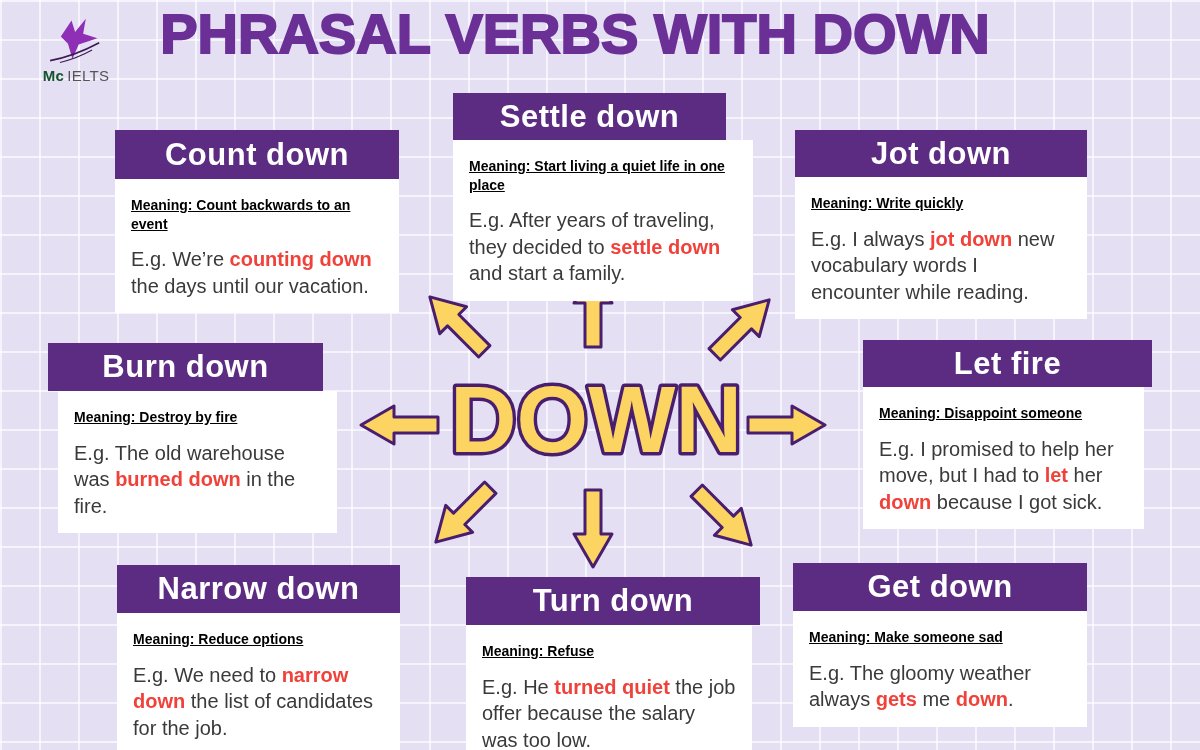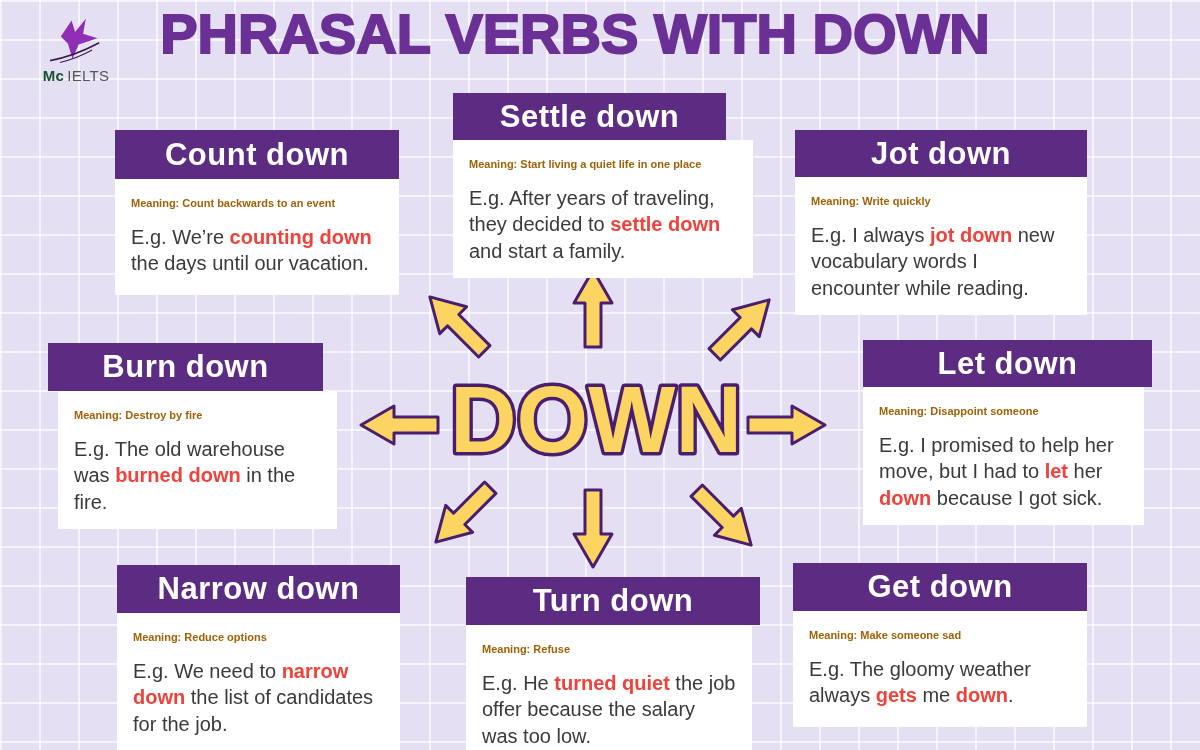--- a/index.html
+++ b/index.html
@@ -50,21 +50,21 @@
   .arrow.down-right{left:685px;top:497px;transform:rotate(45deg);}
 
   
   .card{position:absolute;}
   .card-header{
     background:var(--header-purple,#5C2B82);
     display:flex;align-items:center;justify-content:center;
   }
   .card-title{color:#fff;font-size:31px;font-weight:700;margin:0;letter-spacing:.5px;white-space:nowrap;}
   .card-body{background:#fff;padding:17px 16px 14px;box-sizing:border-box;}
-  .meaning{font-weight:700;color:#a16207;font-size:11px;line-height:1.33;margin:0 0 13px;}
+  .meaning{font-weight:700;color:#000000;font-size:14px;line-height:1.33;margin:0 0 13px;text-decoration:underline;}
   .example{color:#3a3a3a;font-size:20px;line-height:1.33;margin:0;}
   .example .hl{color:var(--highlight-red,#F0423A);font-weight:700;}
 
   .settle{left:453px;top:93px;}  .settle .card-header{width:273px;height:47px;} .settle .card-body{width:300px;min-height:122px;}
   .count {left:115px;top:130px;} .count  .card-header{width:284px;height:49px;} .count  .card-body{width:284px;min-height:116px;}
   .jot   {left:795px;top:130px;} .jot    .card-header{width:292px;height:47px;} .jot    .card-body{width:292px;min-height:120px;}
   .burn  {left:48px;top:343px;}  .burn   .card-header{width:275px;height:48px;} .burn   .card-body{width:279px;min-height:112px;margin-left:10px;}
   .letd  {left:863px;top:340px;} .letd   .card-header{width:289px;height:47px;} .letd   .card-body{width:281px;min-height:117px;}
   .narrow{left:117px;top:565px;} .narrow .card-header{width:283px;height:48px;} .narrow .card-body{width:283px;min-height:114px;}
   .turn  {left:466px;top:577px;} .turn   .card-header{width:294px;height:48px;} .turn   .card-body{width:286px;min-height:105px;}
@@ -148,21 +148,21 @@
       <h2 class="card-title">Burn down</h2>
     </div>
   <div class="card-body">
     <p class="meaning">Meaning: Destroy by fire</p>
     <p class="example"><span>E.g. The old warehouse was </span><span class="hl">burned down</span><span> in the fire.</span></p>
   </div>
 </section>
 
 <section class="card letd">
   <div class="card-header">
-      <h2 class="card-title">Let down</h2>
+      <h2 class="card-title">Let fire</h2>
     </div>
   <div class="card-body">
     <p class="meaning">Meaning: Disappoint someone</p>
     <p class="example"><span>E.g. I promised to help her move, but I had to </span><span class="hl">let</span><span> her </span><span class="hl">down</span><span> because I got sick.</span></p>
   </div>
 </section>
 
 <section class="card narrow">
   <div class="card-header">
       <h2 class="card-title">Narrow down</h2>

